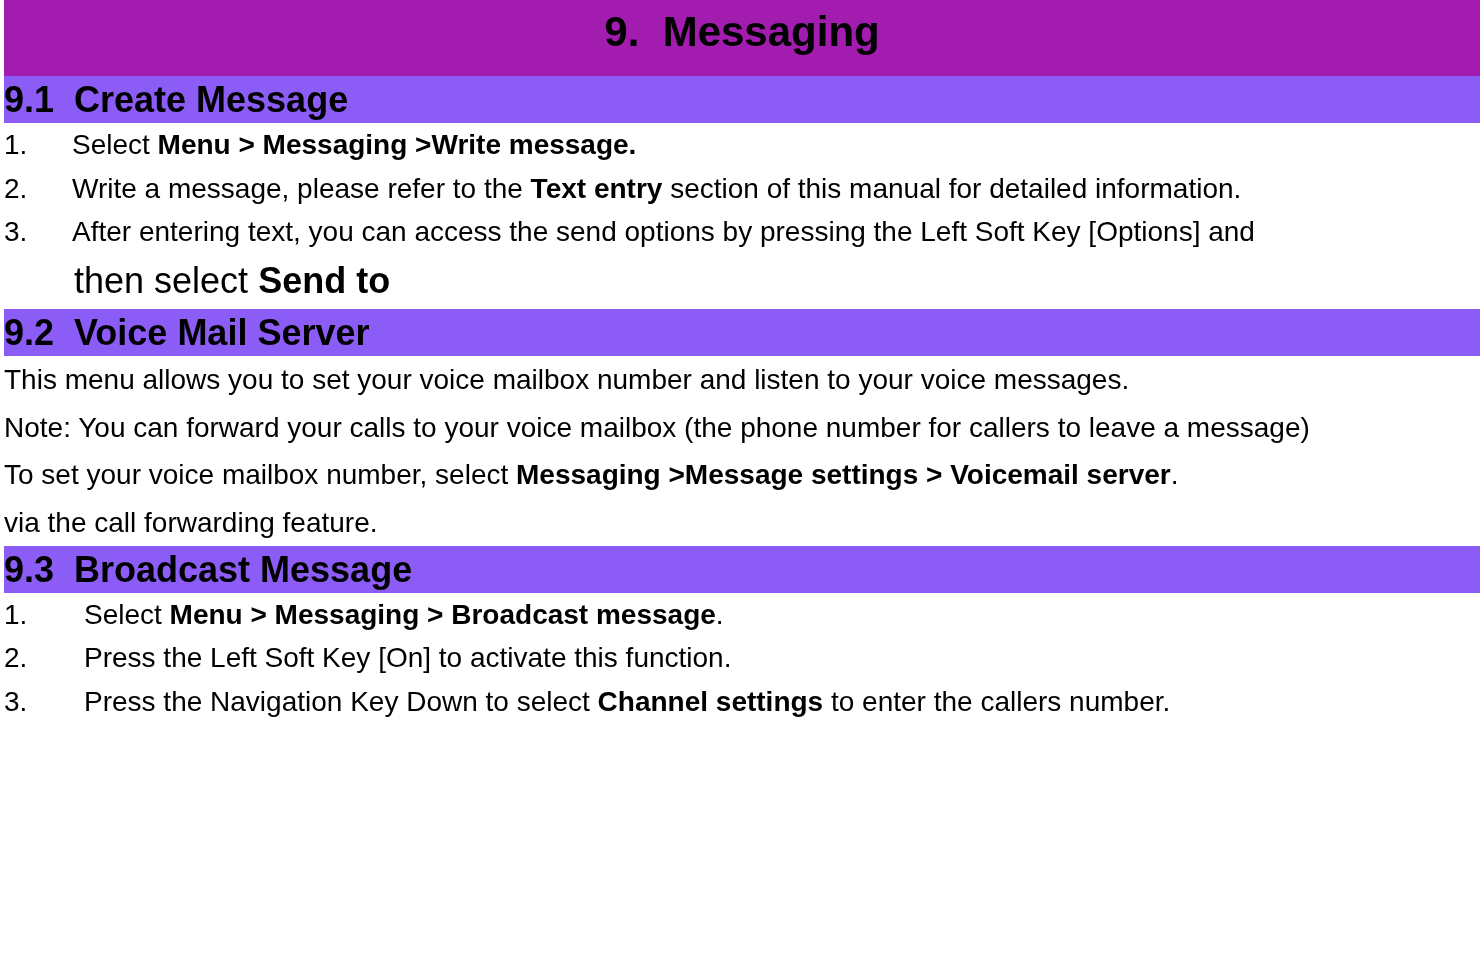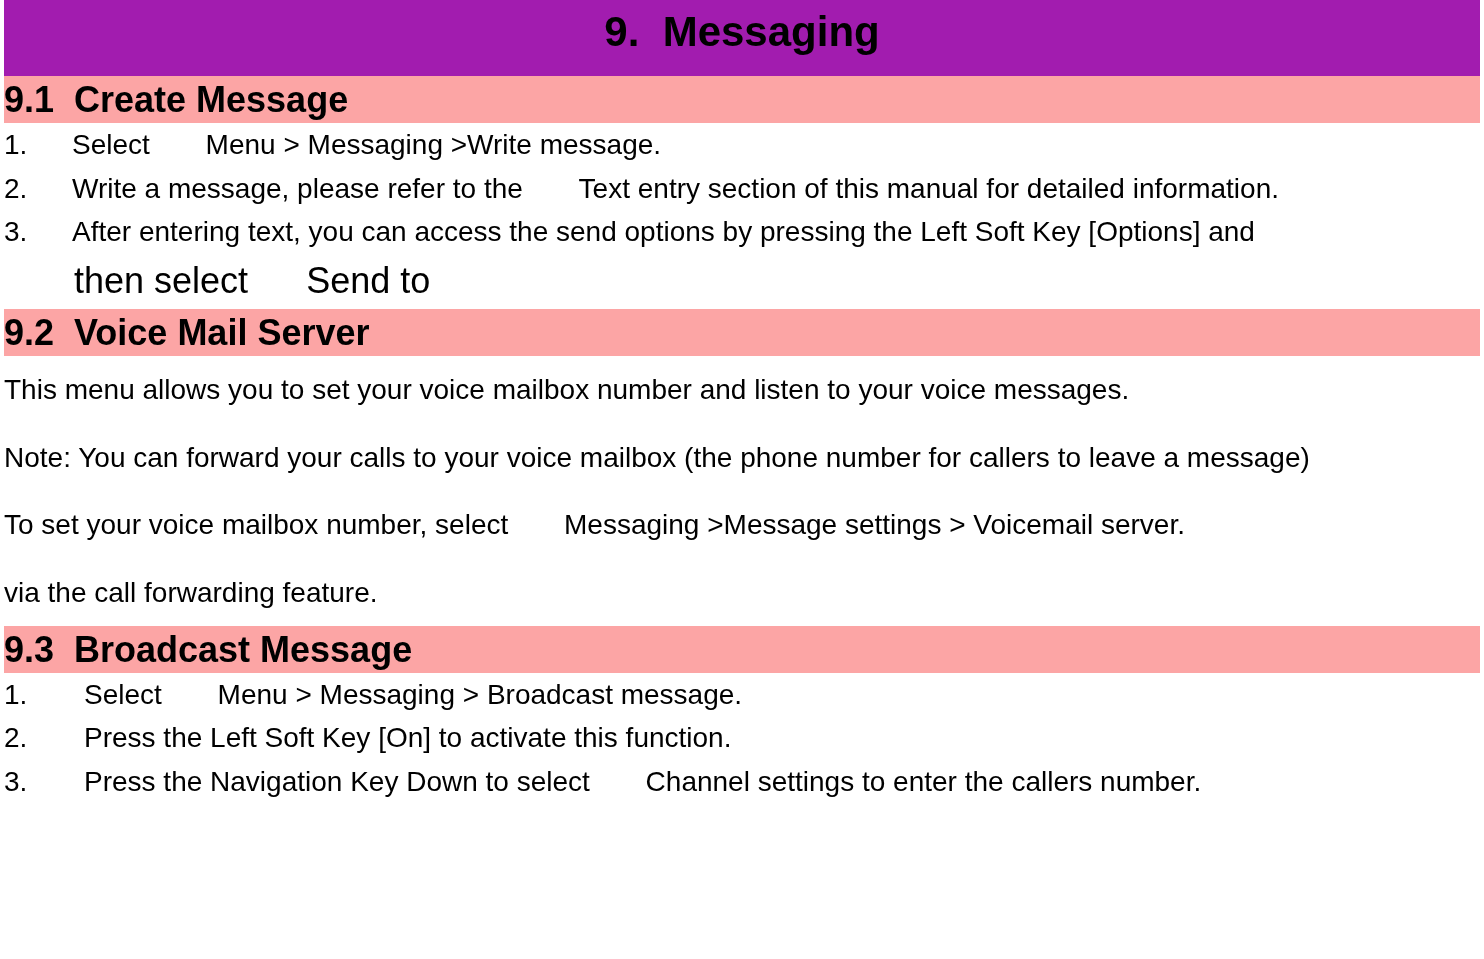--- a/index.html
+++ b/index.html
@@ -21,32 +21,32 @@
   h1.chapter-title {
     font-size: 42px;
     font-weight: bold;
     text-align: center;
     padding: 8px 0 20px 0;
     background: #a21caf;
   }
   h2.section-heading {
     font-size: 36px;
     font-weight: bold;
-    background: #fca5a5;
+    background: #8b5cf6;
     padding: 2px 0 2px 0;
     line-height: 1.2;
   }
   .section-number {
     display: inline-block;
     width: 70px;
   }
   .body-text {
     font-size: 28px;
     line-height: 1.55;
-    padding: 12px 0;
+    padding: 2px 0;
   }
   .list-row {
     display: flex;
     align-items: flex-start;
   }
   .list-num {
     width: 68px;
     flex: 0 0 68px;
     font-size: 28px;
     line-height: 1.55;
@@ -55,22 +55,21 @@
     flex: 1;
     font-size: 28px;
     line-height: 1.55;
   }
   .list-content-indent {
     padding-left: 70px;
     font-size: 36px;
     line-height: 1.55;
   }
   .bold {
-    font-weight: normal;
-    margin-left: 48px;
+    font-weight: bold;
   }
   .footer {
     font-family: "SimSun", "宋体", serif;
     font-size: 30px;
     padding-top: 160px;
     padding-bottom: 10px;
   }
 </style>
 </head>
 <body>

